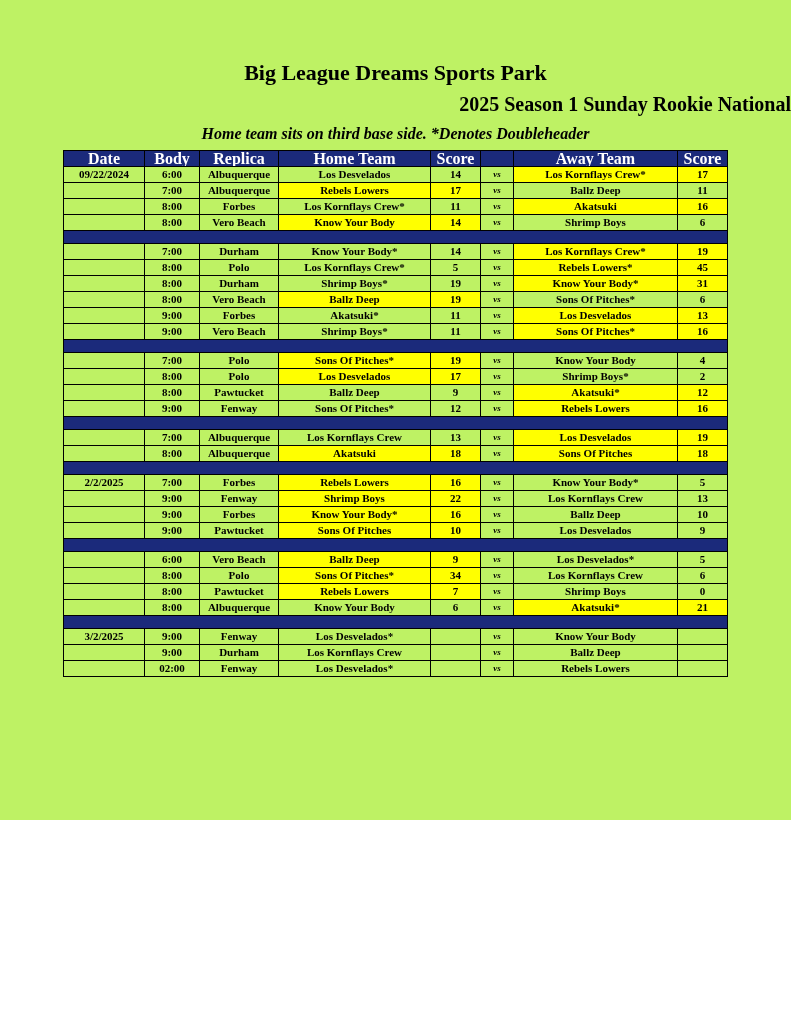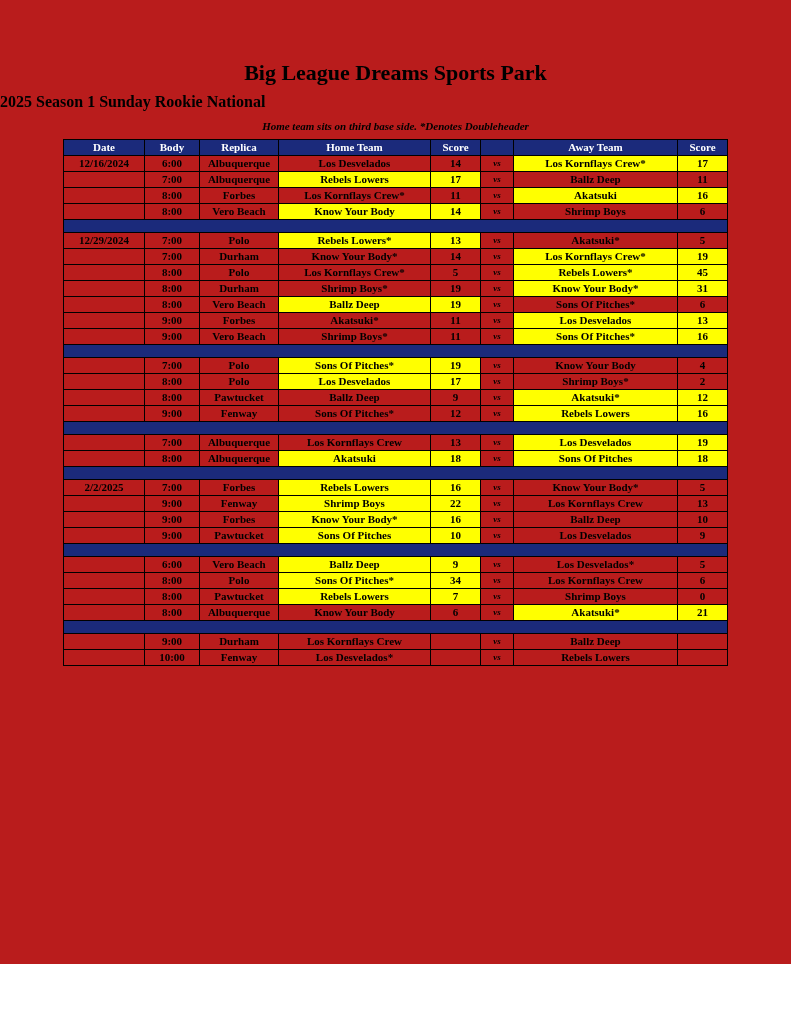--- a/index.html
+++ b/index.html
@@ -1,27 +1,27 @@
 <!DOCTYPE html>
 <html style="--navy: #1b2a7b; --hl: #ffff00; --header-text: #ffffff;"><head>
 <meta charset="utf-8">
 <style>
   :root { --navy:#1b2a7b; --hl:#ffff00; --header-text:#ffffff; }
   * { box-sizing: border-box; }
   html, body { margin:0; padding:0; background:#ffffff; }
   body { font-family:"Liberation Serif", serif; color:#000; }
-  .page { width:791px; height:964px; margin:0 auto; padding-top:60px; background:#b91c1c; }
+  .page { width:791px; height:820px; margin:0 auto; padding-top:60px; background:#bef264; }
   .title { text-align:center; font-size:22px; font-weight:bold; margin:0 0 7px 0; }
-  .subtitle { text-align:left; font-size:16px; font-weight:bold; margin:0 0 9px 0;font-family:Liberation Serif, serif; }
-  .note { text-align:center; font-size:11px; font-weight:bold; font-style:italic; margin:0 0 7px 0; }
+  .subtitle { text-align:right; font-size:20px; font-weight:bold; margin:0 0 9px 0;font-family:Liberation Serif, serif; }
+  .note { text-align:center; font-size:16px; font-weight:bold; font-style:italic; margin:0 0 7px 0; }
   table.schedule { width:664px; margin:0 auto; border-collapse:collapse; table-layout:fixed;
                    font-size:11px; font-weight:bold; }
   .schedule th, .schedule td { border:1px solid #000; text-align:center; height:15px;
                    padding:0 2px; white-space:nowrap; overflow:hidden; line-height:15px; }
-  .schedule thead th { background:var(--navy); color:var(--header-text); font-size:11px; }
+  .schedule thead th { background:var(--navy); color:var(--header-text); font-size:16px; }
   .schedule td.hl { background:var(--hl); }
   .schedule td.vs { font-style:italic; font-size:9px; }
   .schedule td.sep { background:var(--navy); height:13px; }
 </style>
 </head>
 <body>
 
 <div class="page">
   <h1 class="title">Big League Dreams Sports Park</h1>
   <h2 class="subtitle">2025 Season 1 Sunday Rookie National</h2>
@@ -45,21 +45,21 @@
           <th>Replica</th>
           <th>Home Team</th>
           <th>Score</th>
           <th></th>
           <th>Away Team</th>
           <th>Score</th>
         </tr>
     </thead>
     <tbody>
         <tr>
-          <td>12/16/2024</td>
+          <td>09/22/2024</td>
           <td>6:00</td>
           <td>Albuquerque</td>
           <td>Los Desvelados</td>
           <td>14</td>
           <td class="vs">vs</td>
           <td class="hl">Los Kornflays Crew*</td>
           <td class="hl">17</td>
         </tr>
         <tr>
           <td></td>
@@ -86,30 +86,20 @@
           <td>8:00</td>
           <td>Vero Beach</td>
           <td class="hl">Know Your Body</td>
           <td class="hl">14</td>
           <td class="vs">vs</td>
           <td>Shrimp Boys</td>
           <td>6</td>
         </tr>
         <tr>
           <td colspan="8" class="sep"></td>
-        </tr>
-        <tr>
-          <td>12/29/2024</td>
-          <td>7:00</td>
-          <td>Polo</td>
-          <td class="hl">Rebels Lowers*</td>
-          <td class="hl">13</td>
-          <td class="vs">vs</td>
-          <td>Akatsuki*</td>
-          <td>5</td>
         </tr>
         <tr>
           <td></td>
           <td>7:00</td>
           <td>Durham</td>
           <td>Know Your Body*</td>
           <td>14</td>
           <td class="vs">vs</td>
           <td class="hl">Los Kornflays Crew*</td>
           <td class="hl">19</td>
@@ -313,32 +303,42 @@
           <td>Know Your Body</td>
           <td>6</td>
           <td class="vs">vs</td>
           <td class="hl">Akatsuki*</td>
           <td class="hl">21</td>
         </tr>
         <tr>
           <td colspan="8" class="sep"></td>
         </tr>
         <tr>
+          <td>3/2/2025</td>
+          <td>9:00</td>
+          <td>Fenway</td>
+          <td>Los Desvelados*</td>
+          <td></td>
+          <td class="vs">vs</td>
+          <td>Know Your Body</td>
+          <td></td>
+        </tr>
+        <tr>
           <td></td>
           <td>9:00</td>
           <td>Durham</td>
           <td>Los Kornflays Crew</td>
           <td></td>
           <td class="vs">vs</td>
           <td>Ballz Deep</td>
           <td></td>
         </tr>
         <tr>
           <td></td>
-          <td>10:00</td>
+          <td>02:00</td>
           <td>Fenway</td>
           <td>Los Desvelados*</td>
           <td></td>
           <td class="vs">vs</td>
           <td>Rebels Lowers</td>
           <td></td>
         </tr>
       </tbody>
   </table>
 </div>

